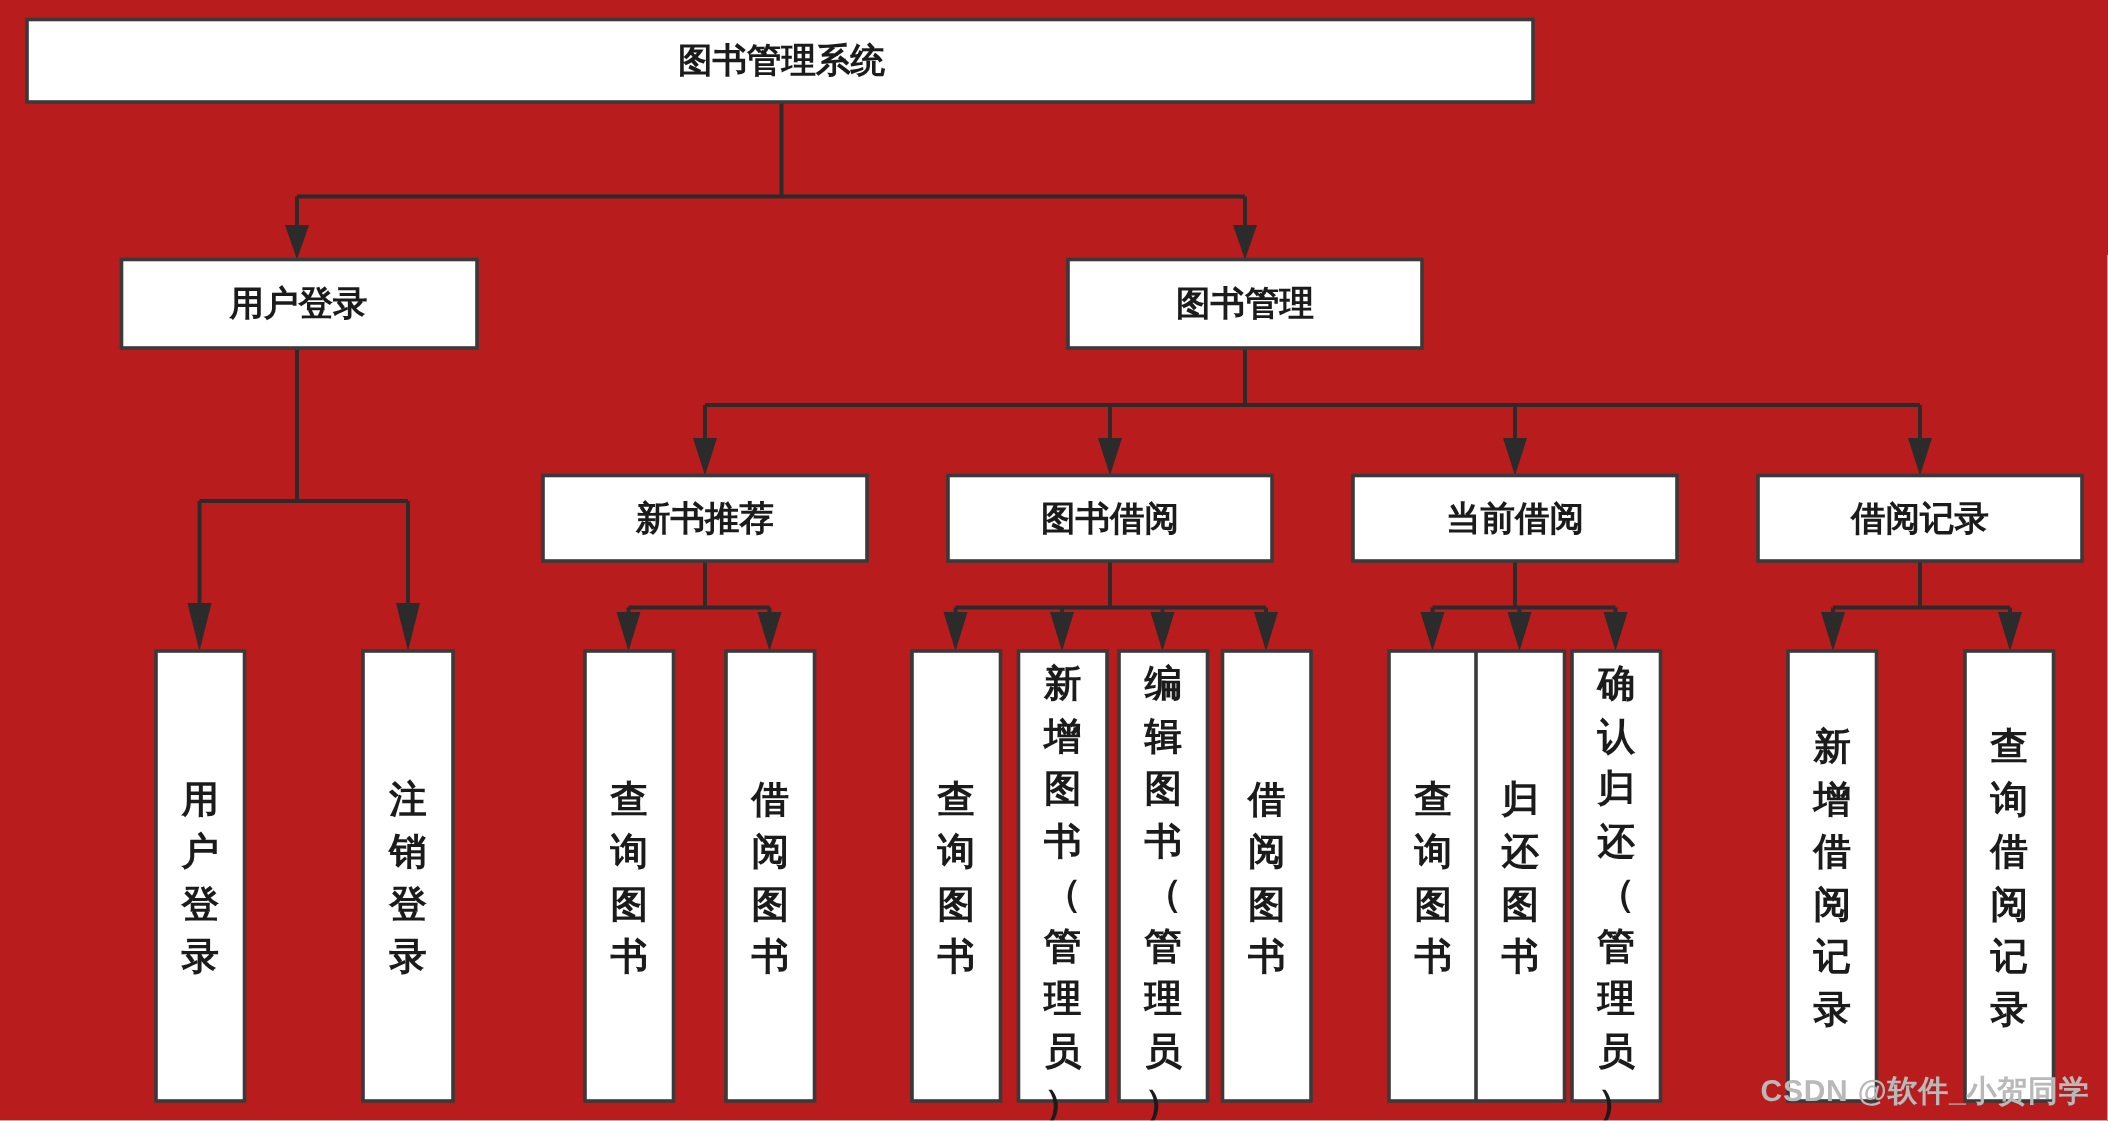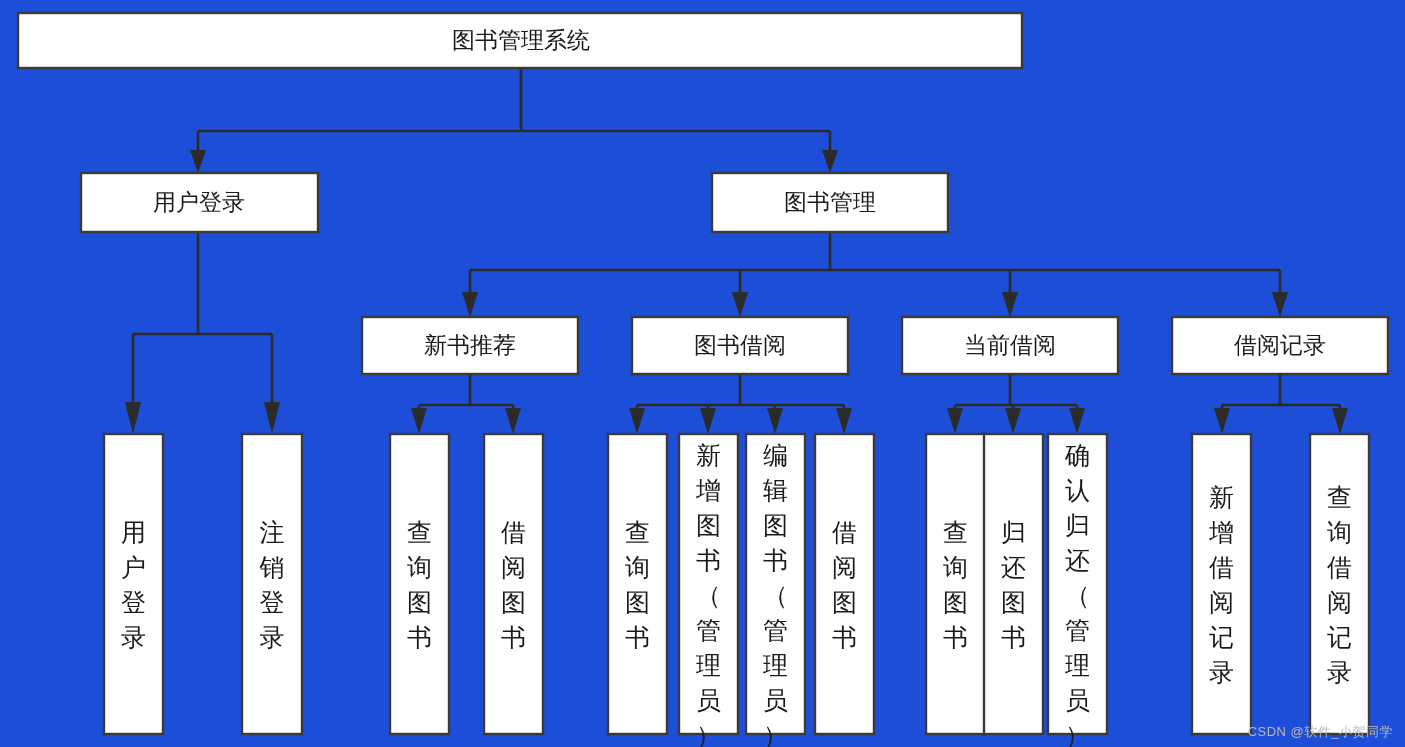--- a/index.html
+++ b/index.html
@@ -7,22 +7,23 @@
     padding: 0;
     background: #ffffff;
   }
   body {
     font-family: "Liberation Sans", "DejaVu Sans", sans-serif;
   }
   #diagram-root {
     position: relative;
     width: 1405px;
     height: 747px;
-    background: #1d4ed8;
+    background: #b91c1c;
     overflow: hidden;
+    font-weight: bold;
   }
   svg#tree-svg {
     position: absolute;
     left: 0;
     top: 0;
     width: 1405px;
     height: 747px;
   }
   .node-box {
     fill: #ffffff;
@@ -50,21 +51,21 @@
     fill: #1b1b1b;
     font-family: "Liberation Sans", "DejaVu Sans", sans-serif;
     font-size: 25px;
     text-anchor: middle;
   }
   .watermark {
     position: absolute;
     right: 12px;
     bottom: 6px;
     font-family: "Liberation Sans", "DejaVu Sans", sans-serif;
-    font-size: 13px;
+    font-size: 20px;
     color: #b9b9b9;
     letter-spacing: 0.5px;
     white-space: nowrap;
     pointer-events: none;
   }
 </style>
 </head>
 <body>
 
 <div id="diagram-root">

